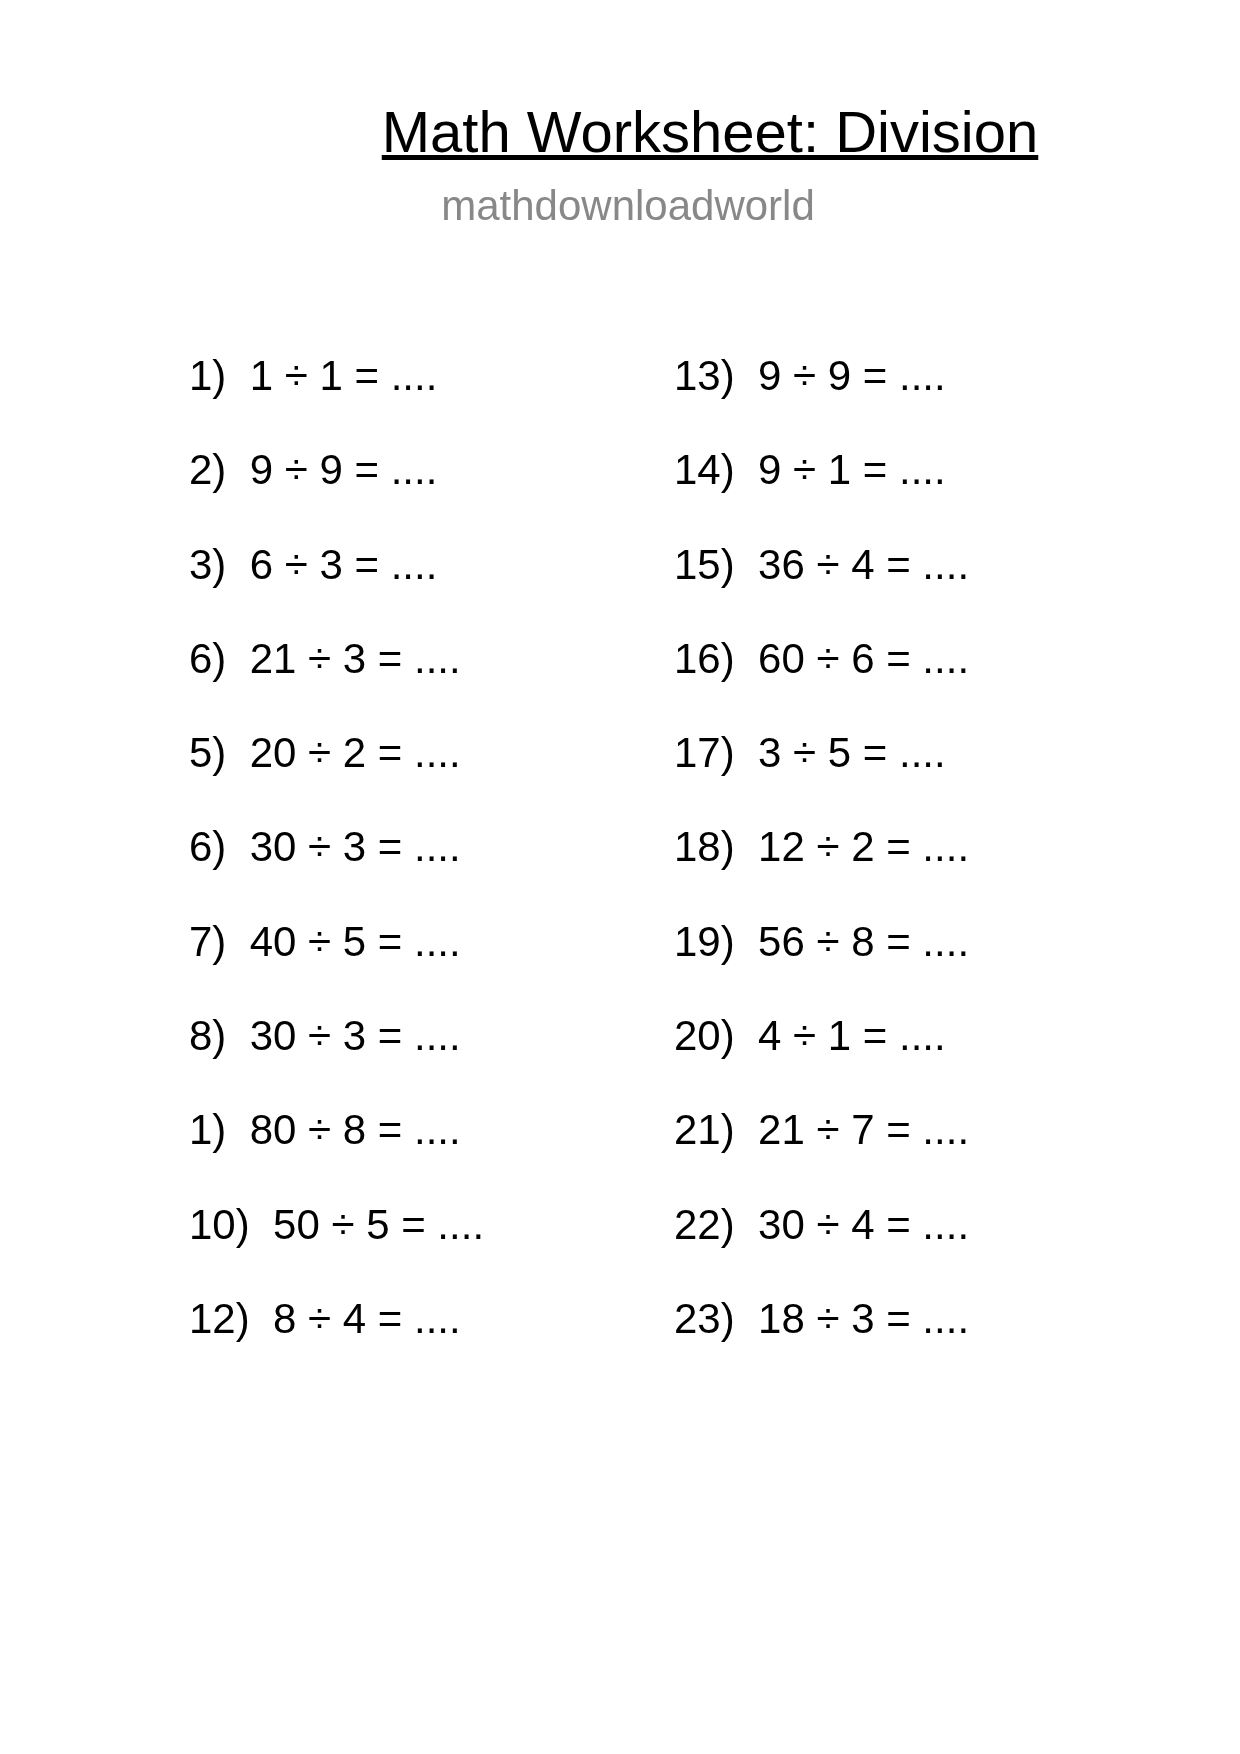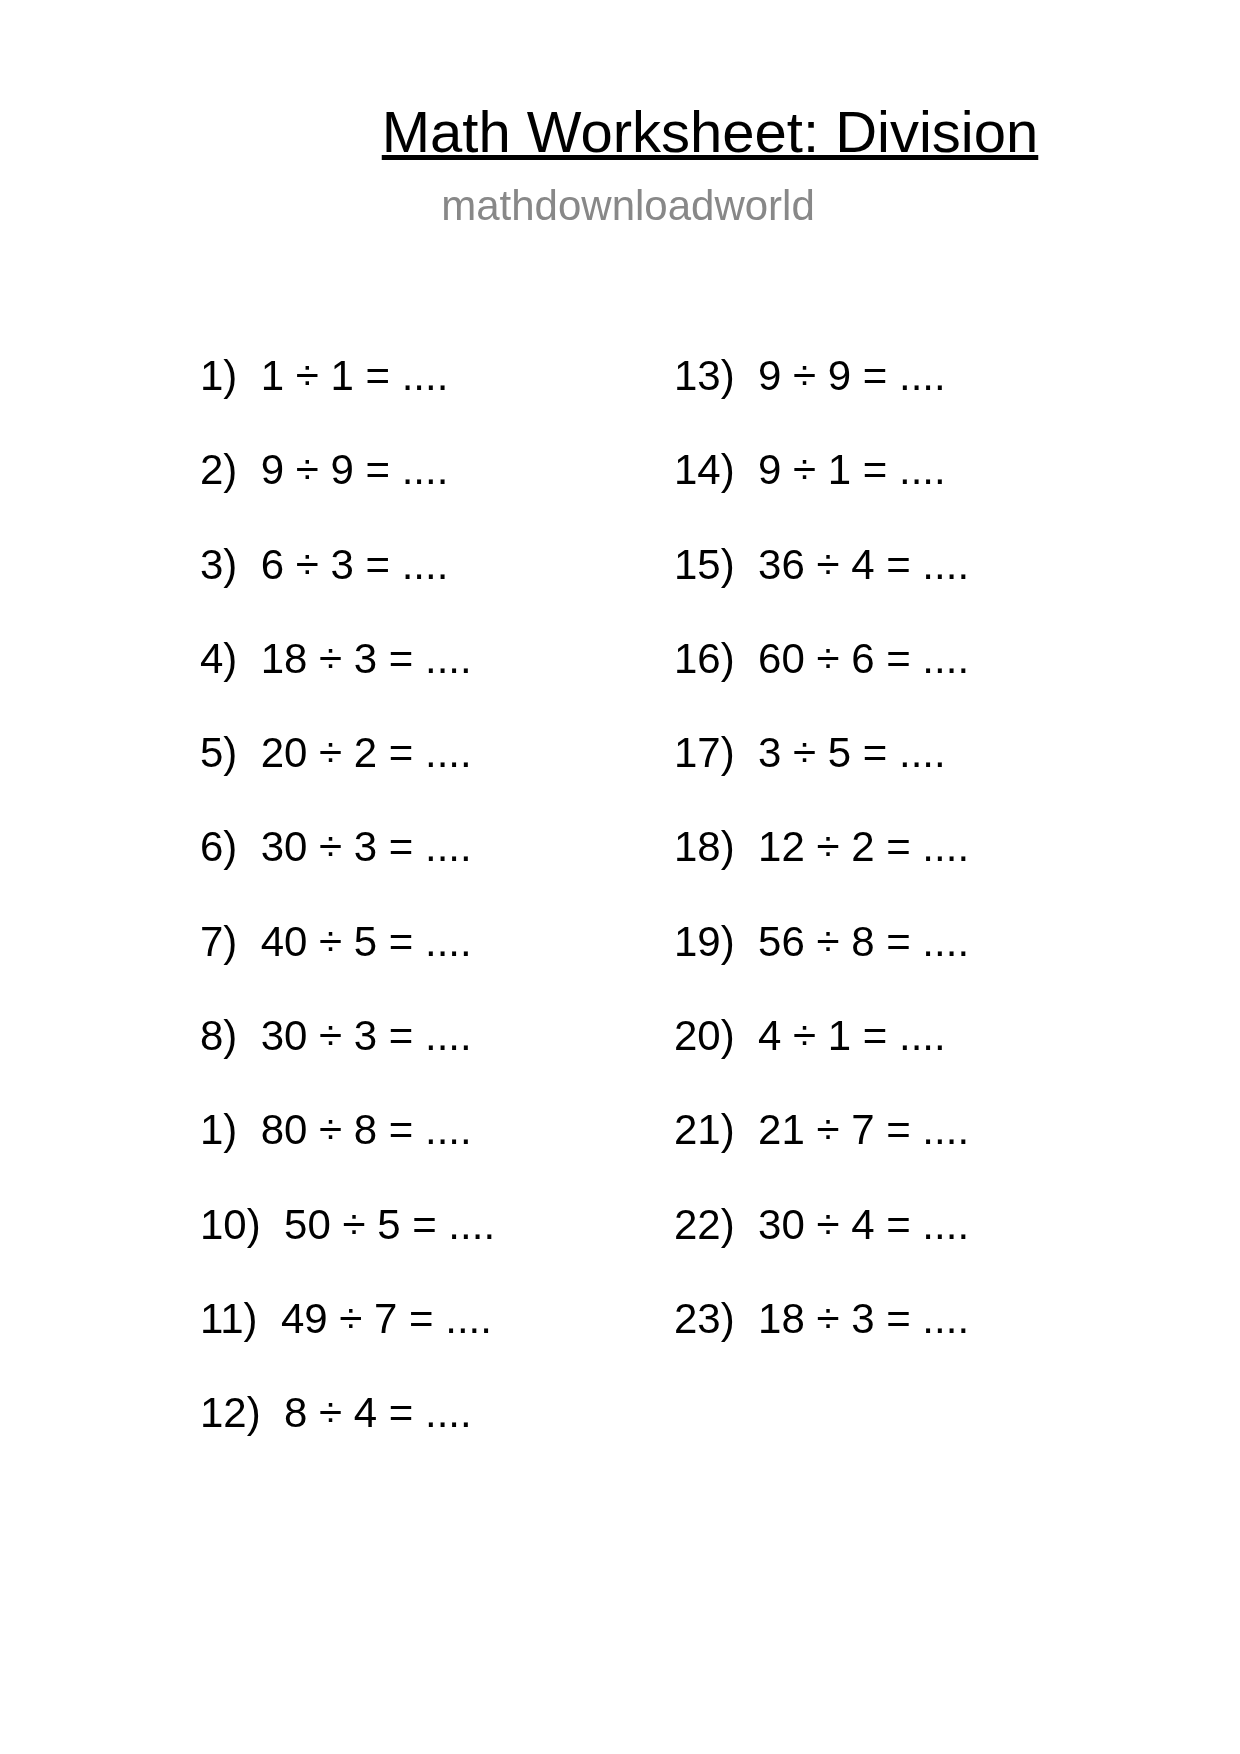--- a/index.html
+++ b/index.html
@@ -5,42 +5,41 @@
     html, body { margin: 0; padding: 0; background: #ffffff; }
     body { width: 1240px; height: 1754px; position: relative; overflow: hidden;
            font-family: "Liberation Sans", sans-serif; color: #000; }
     .title { position: absolute; left: 0; width: 1240px; top: 96px; text-align: center;
              padding-left: 180px; box-sizing: border-box;
              font-size: 58px; line-height: 72px; font-weight: normal; margin: 0; text-decoration: underline; }
     .subtitle { position: absolute; left: 0; width: 1240px; top: 180px; text-align: center;
                 padding-left: 16px; box-sizing: border-box;
                 font-size: 42px; line-height: 52px; color: #888888; margin: 0; }
     .col { position: absolute; top: 346px; margin: 0; padding: 0; list-style: none; }
-    .col.left { left: 200px; }
+    .col.left { left: 189px; }
     .col.right { left: 674px; }
     .problem { height: 94.3px; font-size: 42px; line-height: 60px; white-space: pre; }
   </style>
 </head>
 <body>
 
 <h1 class="title">Math Worksheet: Division</h1>
 <div class="subtitle">mathdownloadworld</div>
 
 <ol class="col left">
   <li class="problem">1)  1 ÷ 1 = ....</li>
   <li class="problem">2)  9 ÷ 9 = ....</li>
   <li class="problem">3)  6 ÷ 3 = ....</li>
-  <li class="problem">4)  18 ÷ 3 = ....</li>
+  <li class="problem">6)  21 ÷ 3 = ....</li>
   <li class="problem">5)  20 ÷ 2 = ....</li>
   <li class="problem">6)  30 ÷ 3 = ....</li>
   <li class="problem">7)  40 ÷ 5 = ....</li>
   <li class="problem">8)  30 ÷ 3 = ....</li>
   <li class="problem">1)  80 ÷ 8 = ....</li>
   <li class="problem">10)  50 ÷ 5 = ....</li>
-  <li class="problem">11)  49 ÷ 7 = ....</li>
   <li class="problem">12)  8 ÷ 4 = ....</li>
 </ol>
 
 <ol class="col right">
   <li class="problem">13)  9 ÷ 9 = ....</li>
   <li class="problem">14)  9 ÷ 1 = ....</li>
   <li class="problem">15)  36 ÷ 4 = ....</li>
   <li class="problem">16)  60 ÷ 6 = ....</li>
   <li class="problem">17)  3 ÷ 5 = ....</li>
   <li class="problem">18)  12 ÷ 2 = ....</li>

